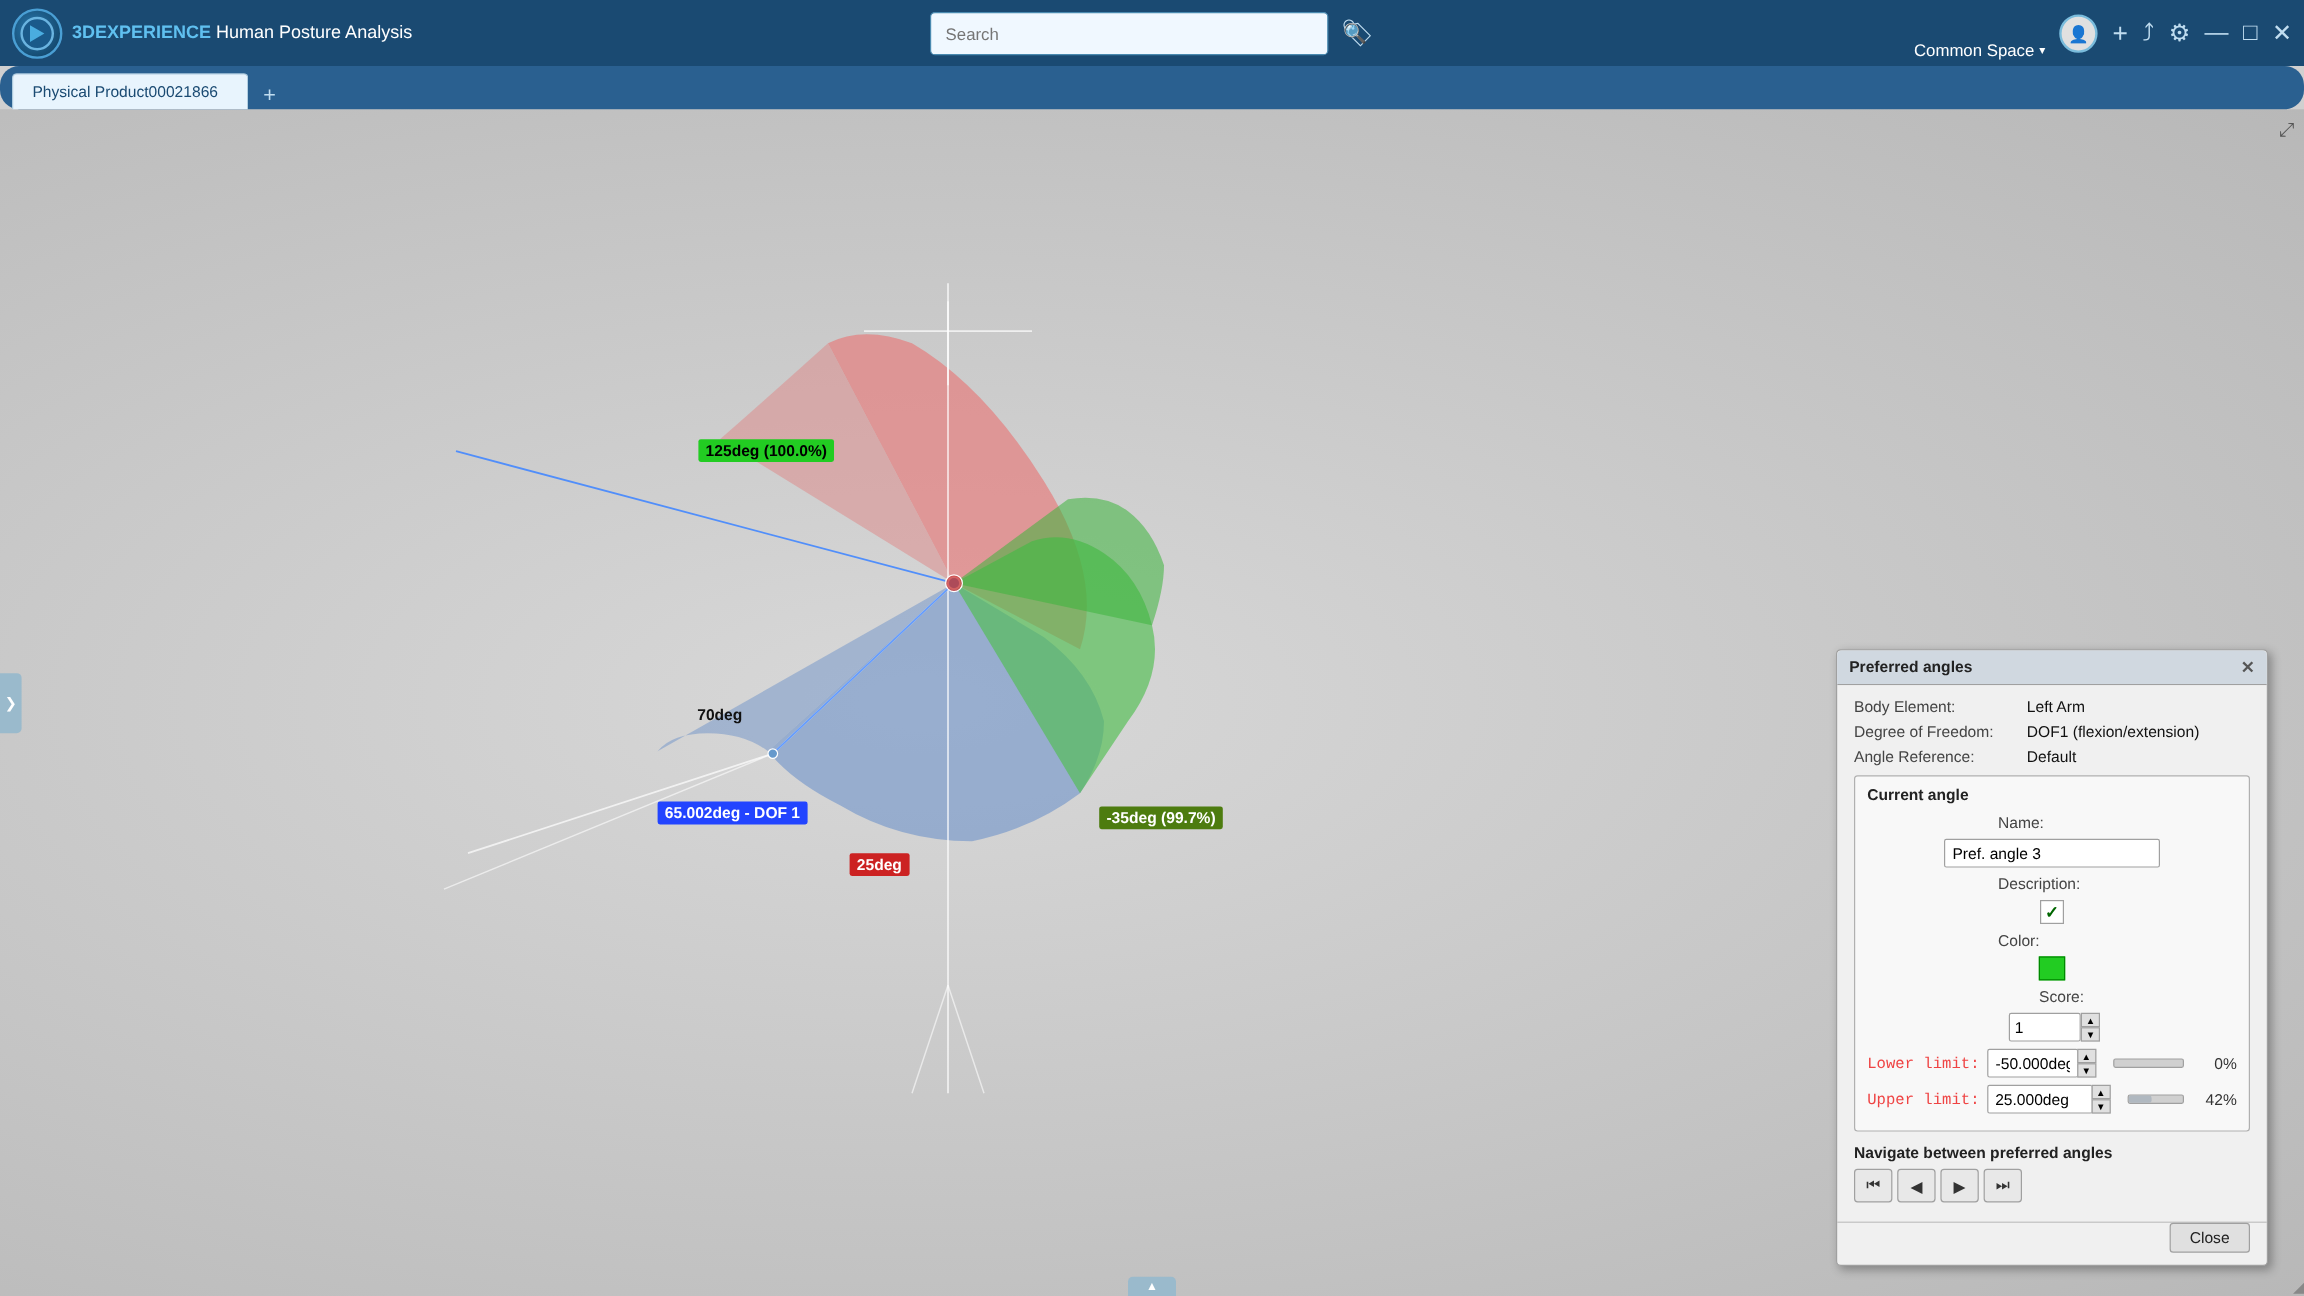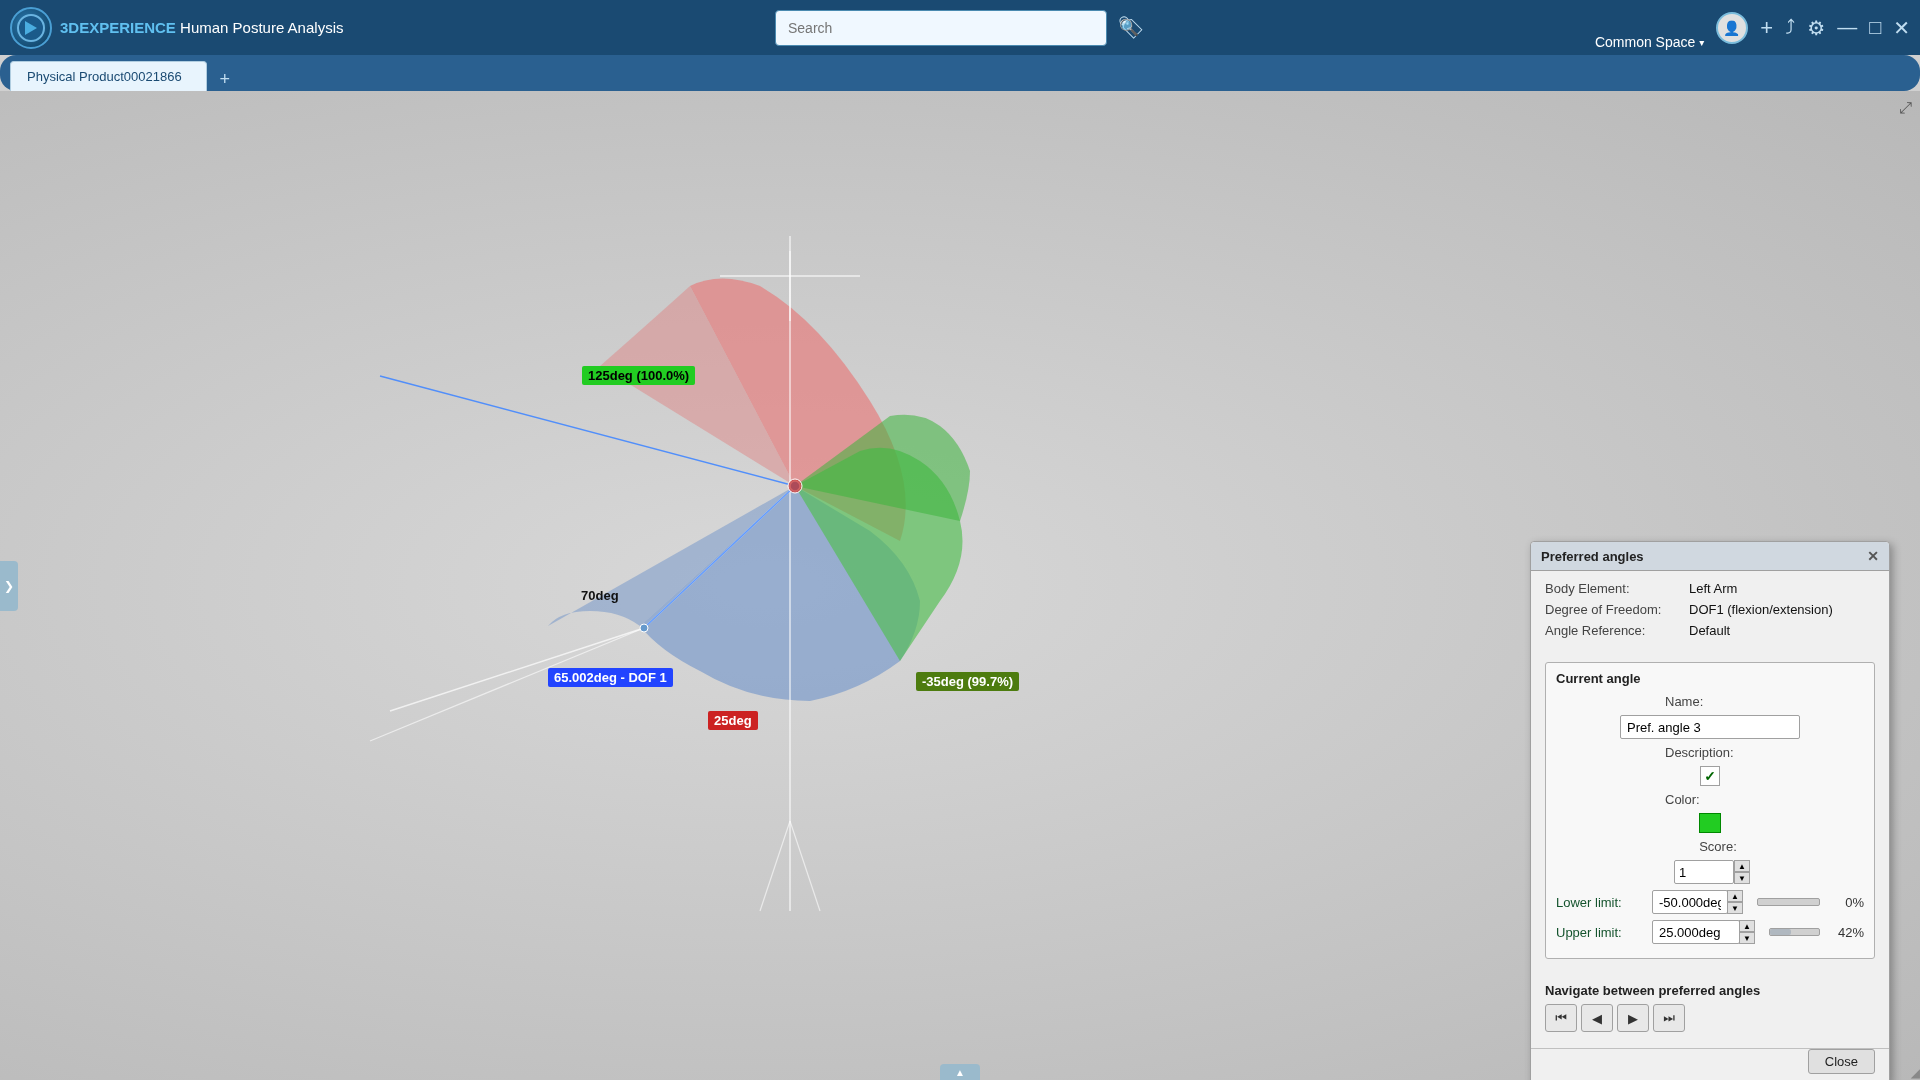--- a/index.html
+++ b/index.html
@@ -244,21 +244,21 @@
       border: 1px solid #a0a0a0;
       border-radius: 4px;
       box-shadow: 3px 3px 8px rgba(0,0,0,0.3);
       z-index: 50;
       font-size: 13px;
     }
     #panel-header {
       background: #d0d8e0;
       padding: 6px 10px;
       border-radius: 4px 4px 0 0;
-      display: flex; align-items: center; justify-content: space-between;
+      display: flex; justify-content: space-between;
       font-weight: 600; color: #222;
       border-bottom: 1px solid #a0a0a0;
     }
     #panel-close {
       background: none; border: none; cursor: pointer;
       font-size: 14px; color: #555; font-weight: bold;
     }
     #panel-body {
       padding: 10px 14px;
     }
@@ -270,21 +270,21 @@
     .panel-label {
       color: #444; min-width: 140px; font-size: 13px;
     }
     .panel-value {
       color: #111; font-size: 13px; flex: 1;
     }
     #current-angle-section {
       border: 1px solid #b0b0b0;
       border-radius: 3px;
       padding: 8px 10px;
-      margin: 24px 0;
+      margin: 8px 0;
       background: #f8f8f8;
     }
     #current-angle-title {
       font-weight: 600; font-size: 13px;
       margin-bottom: 8px; color: #222;
     }
     .field-row {
       display: flex; align-items: center;
       margin-bottom: 6px; gap: 6px; flex-direction: column;
     }
@@ -320,21 +320,21 @@
     }
     .spin-btn {
       background: #e0e0e0; border: 1px solid #a0a0a0;
       width: 16px; height: 12px; cursor: pointer;
       font-size: 8px; display: flex; align-items: center; justify-content: center;
     }
     .limit-row {
       display: flex; align-items: center;
       margin-bottom: 6px; gap: 6px;
     }
-    .limit-label { min-width: 90px; color: #14532d; font-size: 13px; }
+    .limit-label { min-width: 90px; color: #ef4444; font-size: 13px; font-family: Liberation Mono, monospace; }
     .limit-input-wrap {
       display: flex; align-items: center;
     }
     .limit-spin {
       display: flex; flex-direction: column; margin-left: -1px;
     }
     .limit-slider {
       flex: 1; margin: 0 8px;
       height: 8px; background: #d0d0d0;
       border: 1px solid #a0a0a0;

